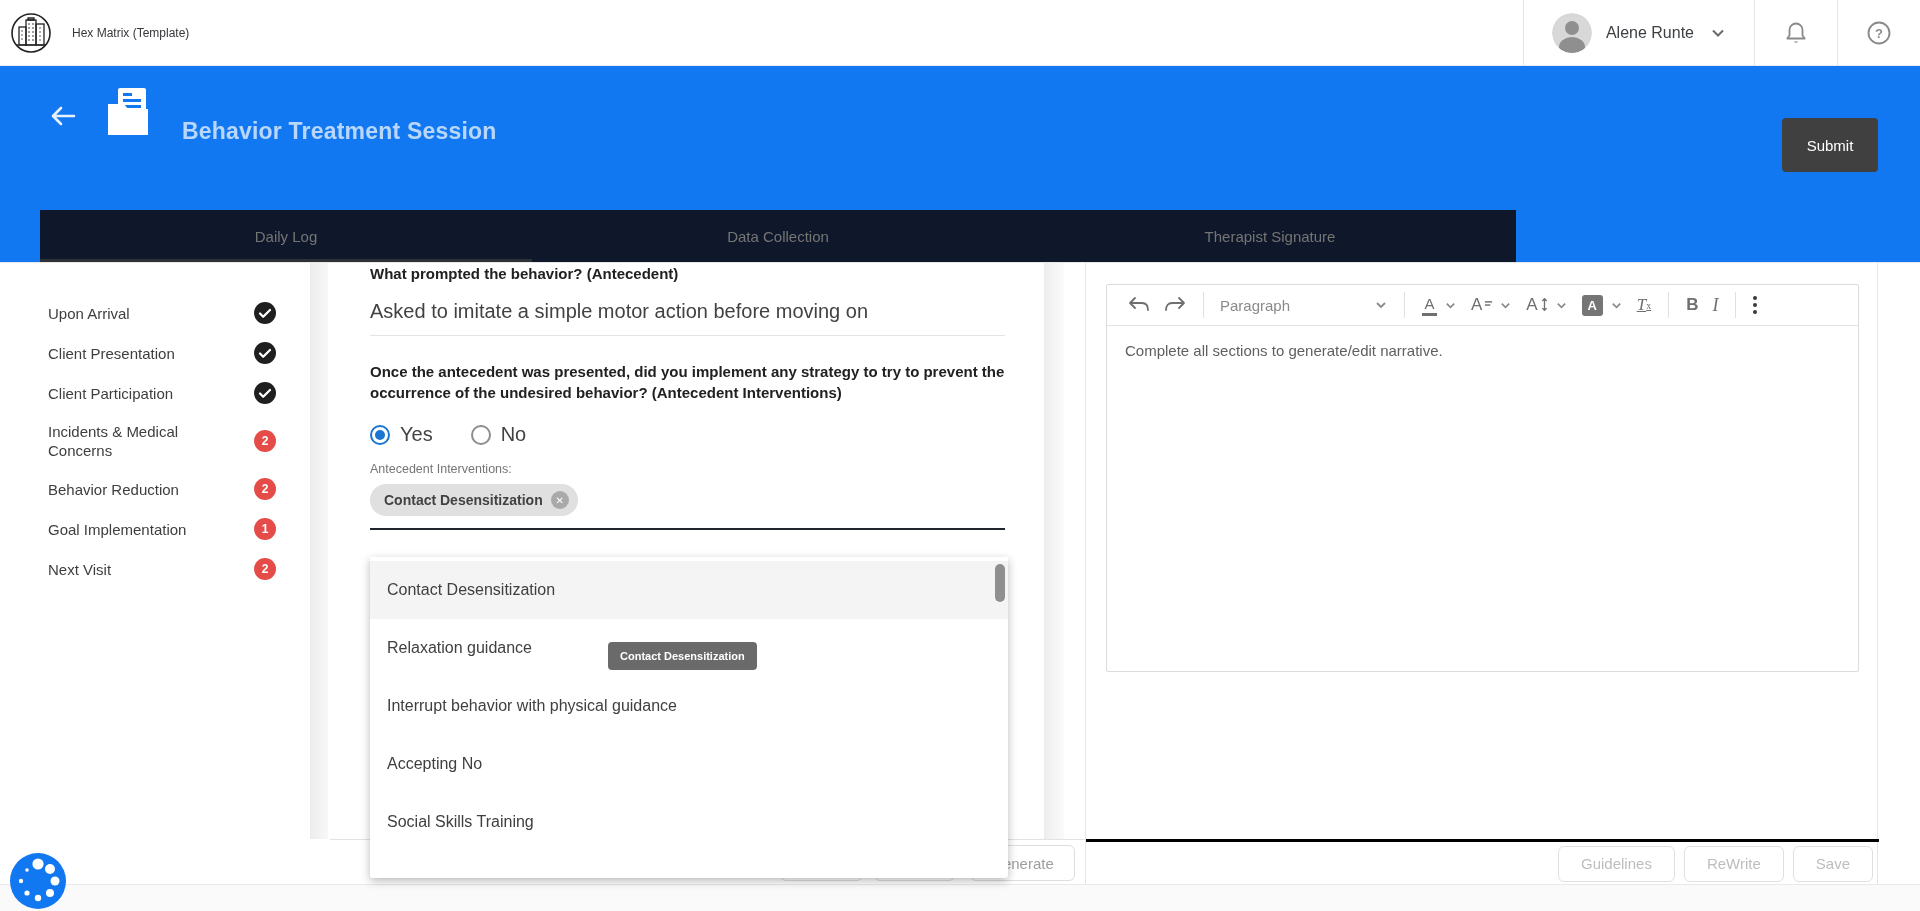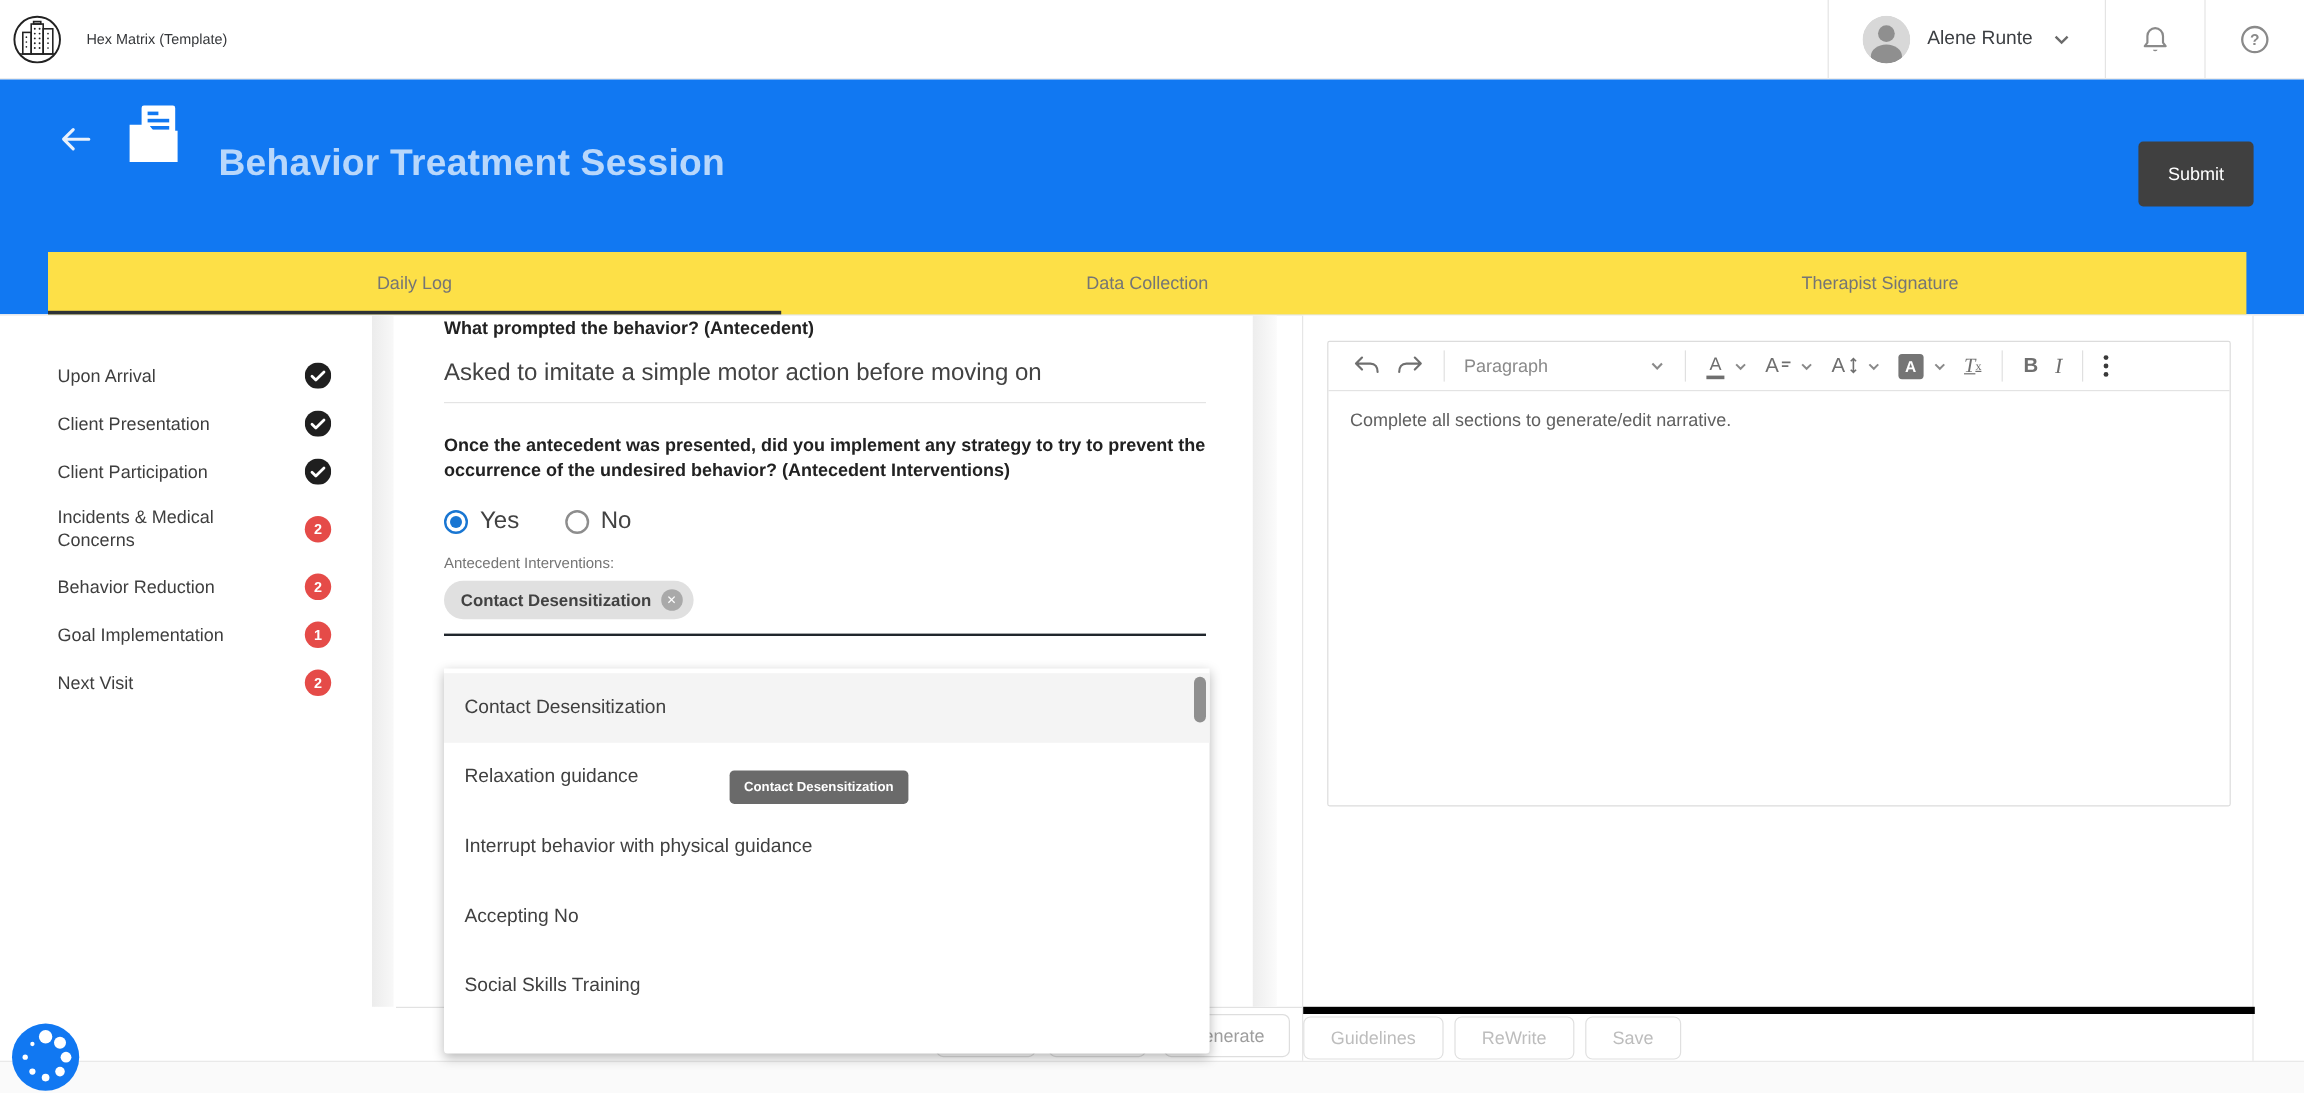--- a/index.html
+++ b/index.html
@@ -14,28 +14,28 @@
   #topbar-right { margin-left:auto; display:flex; align-items:stretch; height:100%; }
   .tb-sec { display:flex; align-items:center; border-left:1px solid #e4e4e4; padding:16px 28px; cursor:pointer; }
   .avatar { width:40px; height:40px; border-radius:50%; overflow:hidden; }
   #user-name { margin-left:14px; font-size:16px; color:#3c3f43; }
   .chev-sm { margin-left:16px; }
 
   
   #bluebar { position:absolute; left:0; top:66px; width:1920px; height:196px; background:#1178f2; }
   #back-arrow { position:absolute; left:48px; top:102px; width:30px; height:28px; cursor:pointer; }
   #doc-icon { position:absolute; left:100px; top:84px; width:56px; height:56px; }
-  #page-title { position:absolute; left:182px; top:118px; font-size:31px; font-weight:700;
+  #page-title { position:absolute; left:182px; top:118px; font-size:23px; font-weight:700;
                 color:rgba(255,255,255,0.70); letter-spacing:.2px; }
   #submit-btn { position:absolute; left:1782px; top:118px; width:96px; height:54px; background:#404040;
                 color:#fff; font-size:15px; border:none; border-radius:4px; cursor:pointer;
                 font-family:inherit; }
 
   
-  #tabbar { position:absolute; left:40px; top:210px; width:1832px; height:52px; background:#fde047;
+  #tabbar { position:absolute; left:40px; top:210px; width:1476px; height:52px; background:#0f172a;
             display:flex; z-index:5; }
   .tab { flex:1; display:flex; align-items:center; justify-content:center; font-size:15px;
          color:#757575; cursor:pointer; position:relative; }
   .tab.active::after { content:""; position:absolute; left:0; bottom:0; width:100%; height:3px;
                        background:#2e3236; }
 
   
   #content { position:absolute; left:0; top:262px; width:1920px; height:622px; background:#fff;
              border-top:1px solid #e8e8e8; }
   
@@ -111,22 +111,22 @@
   .tx { font-family:"Liberation Serif", serif; font-style:italic; font-size:17px;
         text-decoration:underline; }
   .tx sub { font-size:10px; font-style:normal; }
   .b-glyph { font-size:17px; font-weight:800; color:#6f6f6f; }
   .i-glyph { font-family:"Liberation Serif", serif; font-style:italic; font-size:18px; color:#6f6f6f; }
   .dots-v { display:flex; flex-direction:column; gap:3px; }
   .dots-v span { width:4px; height:4px; border-radius:50%; background:#3a3a3a; }
   #editor-content { padding:16px 18px; font-size:15px; color:#5f5f5f; cursor:text; height:464px; }
 
   #right-footer { position:absolute; left:0; top:576px; width:793px; height:46px;
-                  border-top:6px solid #000000; display:flex; align-items:center;
-                  gap:9px; padding-right:6px; }
+                  border-top:3px solid #000000; display:flex; align-items:center;
+                  justify-content:flex-end; gap:9px; padding-right:6px; }
   .disabled-btn { height:36px; background:#fff; border:1px solid #e0e0e0; border-radius:6px;
                   color:#bdbdbd; font-size:15px; font-family:inherit; padding:0 22px; cursor:default; }
 
   
   #bottom-strip { position:absolute; left:0; top:884px; width:1920px; height:27px; background:#fafafa;
                   border-top:1px solid #e9e9e9; }
   #float-widget { position:absolute; left:8px; top:851px; width:60px; height:60px; z-index:40;
                   cursor:pointer; }
   svg { display:block; }
 </style>

